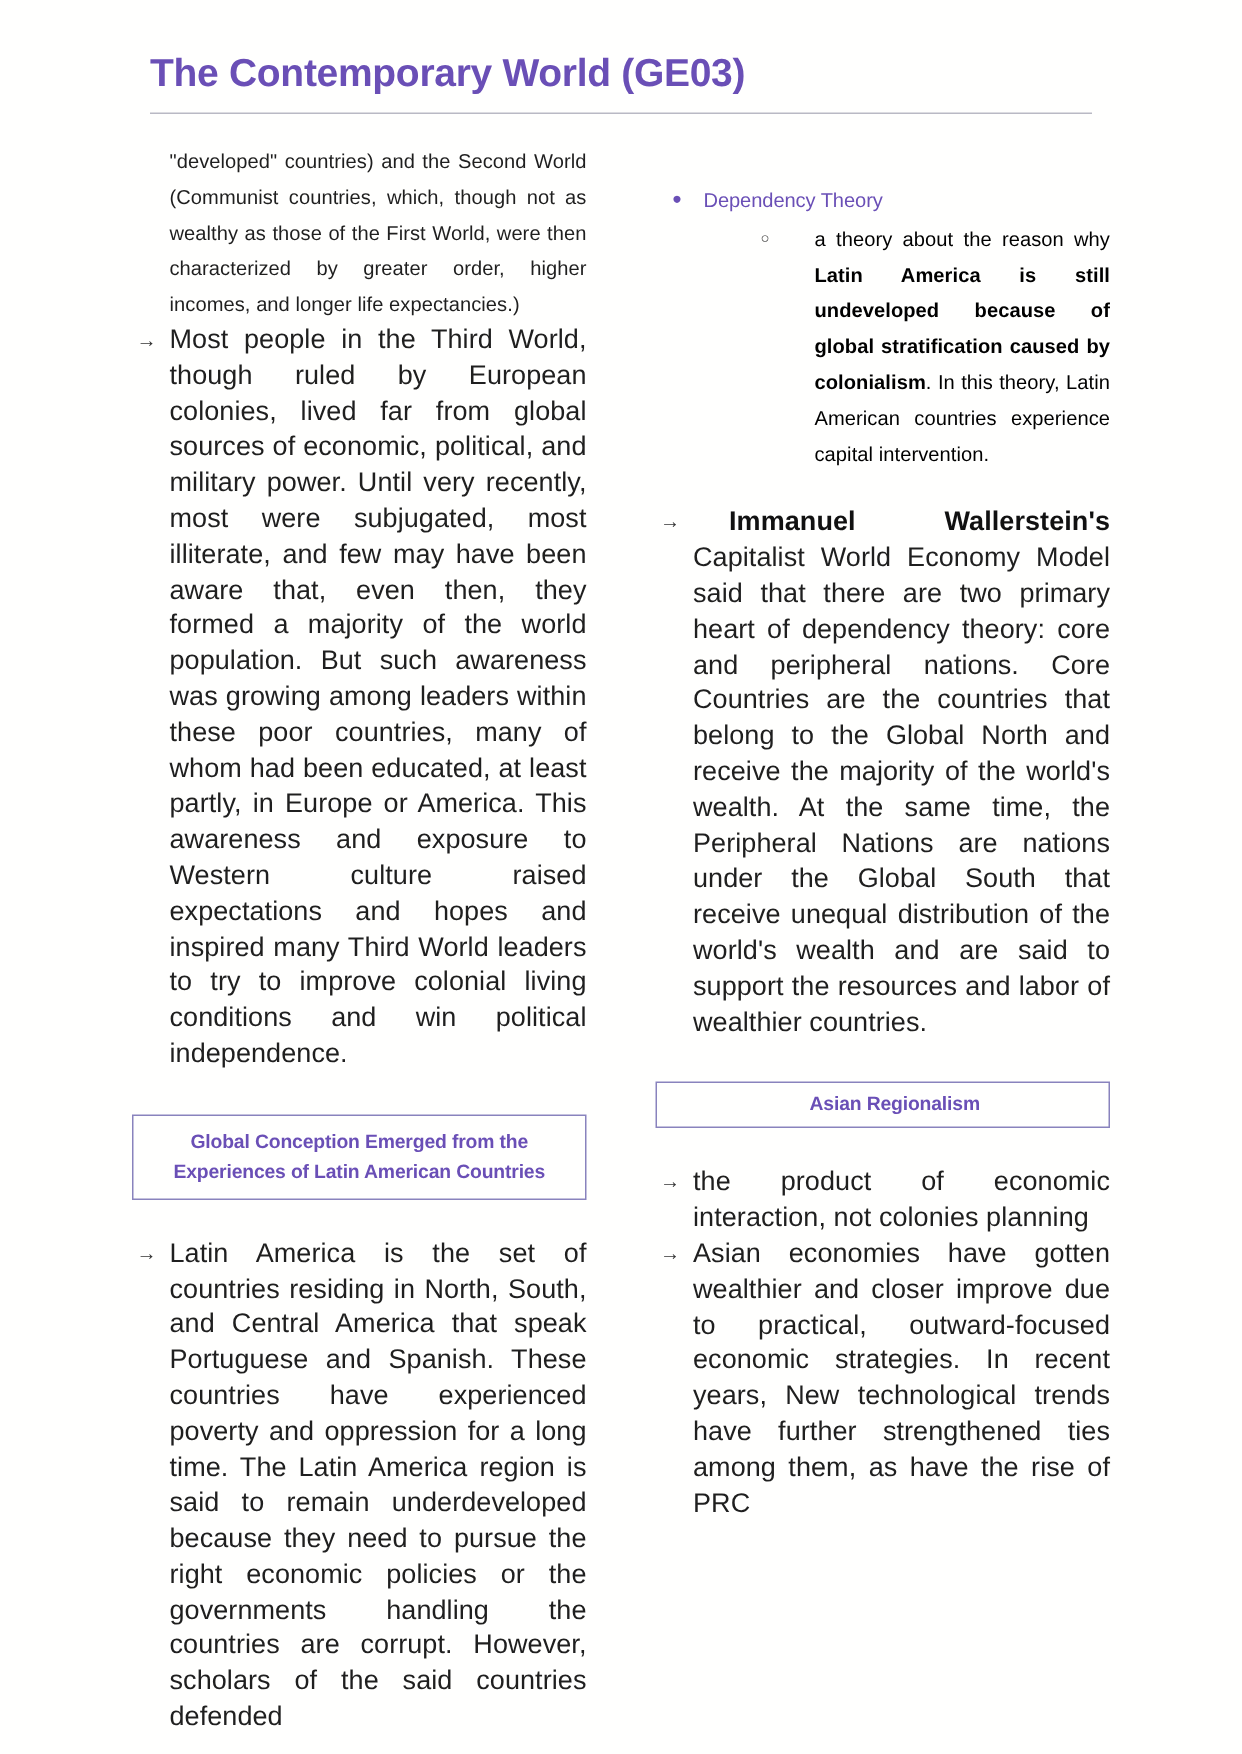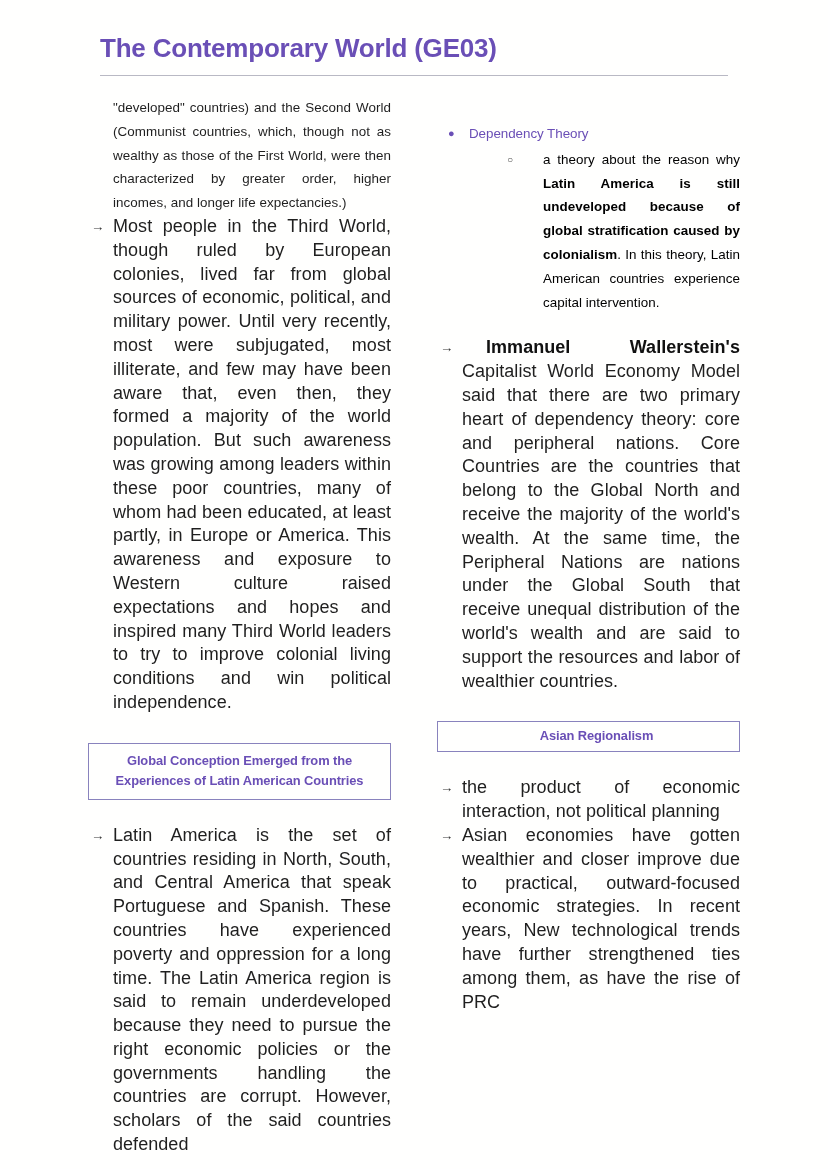--- a/index.html
+++ b/index.html
@@ -227,21 +227,21 @@
         <span class="bullet-arrow">→</span>
         <span class="bullet-body"><b>Immanuel Wallerstein's</b><span> Capitalist World Economy Model said that there are two primary heart of dependency theory: core and peripheral nations. Core Countries are the countries that belong to the Global North and receive the majority of the world's wealth. At the same time, the Peripheral Nations are nations under the Global South that receive unequal distribution of the world's wealth and are said to support the resources and labor of wealthier countries.</span></span>
       </div>
 
       <div class="callout single">
         <div class="callout-text">Asian Regionalism</div>
       </div>
 
       <div class="bullet-row">
         <span class="bullet-arrow">→</span>
-        <span class="bullet-body">the product of economic interaction, not political planning</span>
+        <span class="bullet-body">the product of economic interaction, not colonies planning</span>
       </div>
 
       <div class="bullet-row">
         <span class="bullet-arrow">→</span>
         <span class="bullet-body">Asian economies have gotten wealthier and closer improve due to practical, outward-focused economic strategies. In recent years, New technological trends have further strengthened ties among them, as have the rise of PRC</span>
       </div>
 
     </div>
 
   </div>

